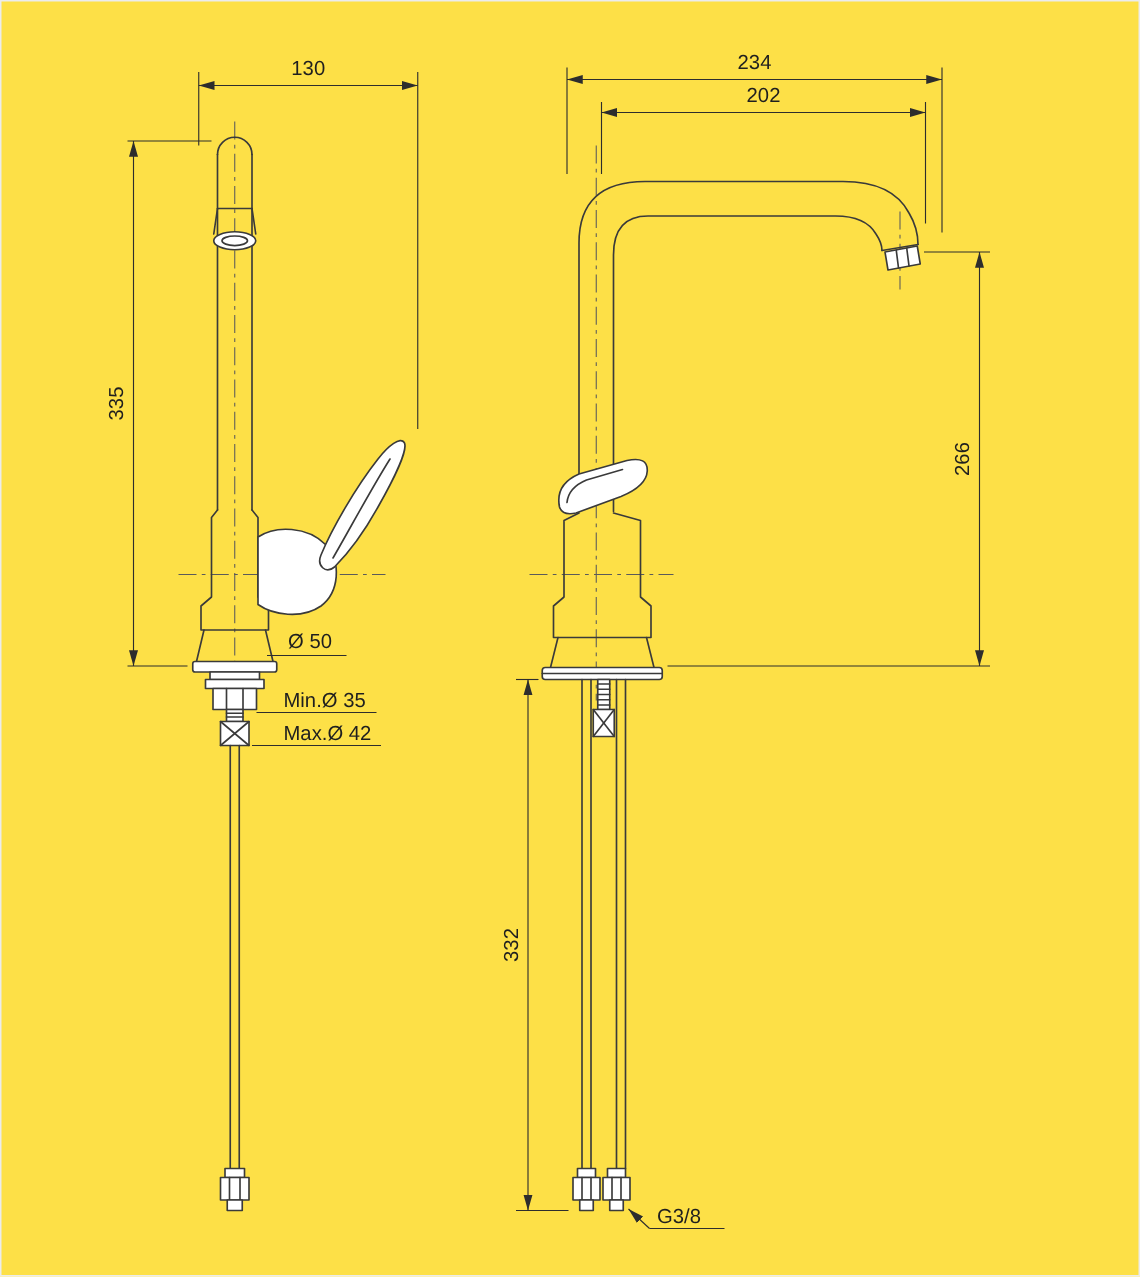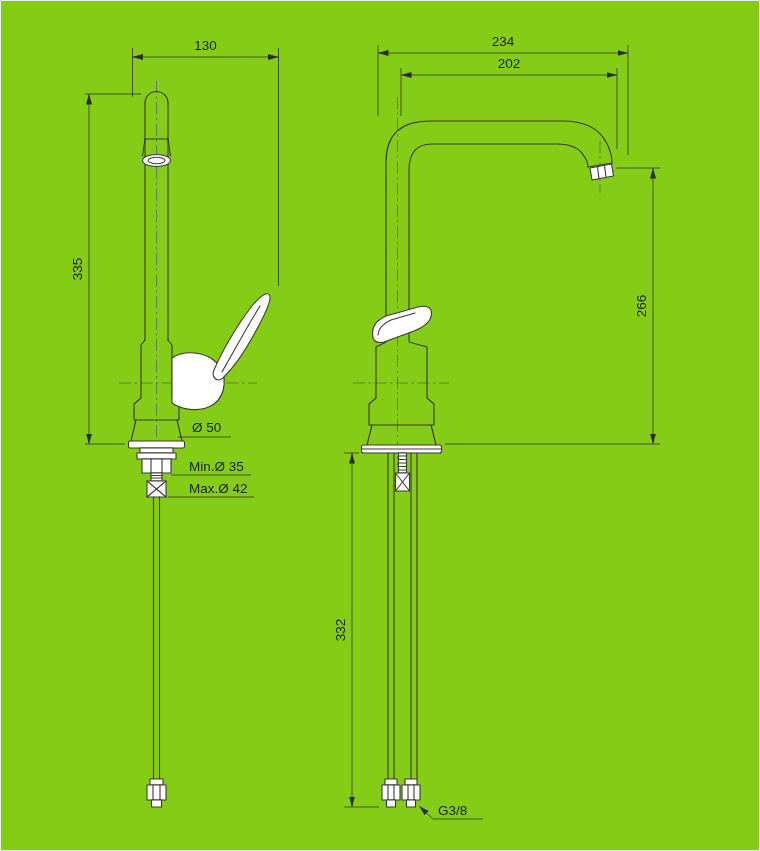--- a/index.html
+++ b/index.html
@@ -1,17 +1,17 @@
 <!DOCTYPE html>
 <html><head>
 <meta charset="utf-8">
 <style>
   html,body{margin:0;padding:0;background:#fff;}
   .page{
-    width:760px;height:851px;position:relative;background:#84cc16;
+    width:760px;height:851px;position:relative;background:#fde047;
     box-sizing:border-box;border:1px solid #ececec;
     font-family:"Liberation Sans", sans-serif;
   }
   svg{display:block;}
   .obj{stroke:#3a3a3a;stroke-width:1.1;fill:none;stroke-linecap:round;stroke-linejoin:round;}
   .objfill{fill:#ffffff;}
   .cl{stroke:#5a5a5a;stroke-width:0.7;fill:none;stroke-dasharray:12 3.5 2.5 3.5;}
   .dim{stroke:#2d2d2d;stroke-width:0.75;fill:none;}
   .t{font:13.5px "Liberation Sans", sans-serif;fill:#1f1f1f;}
 </style>

